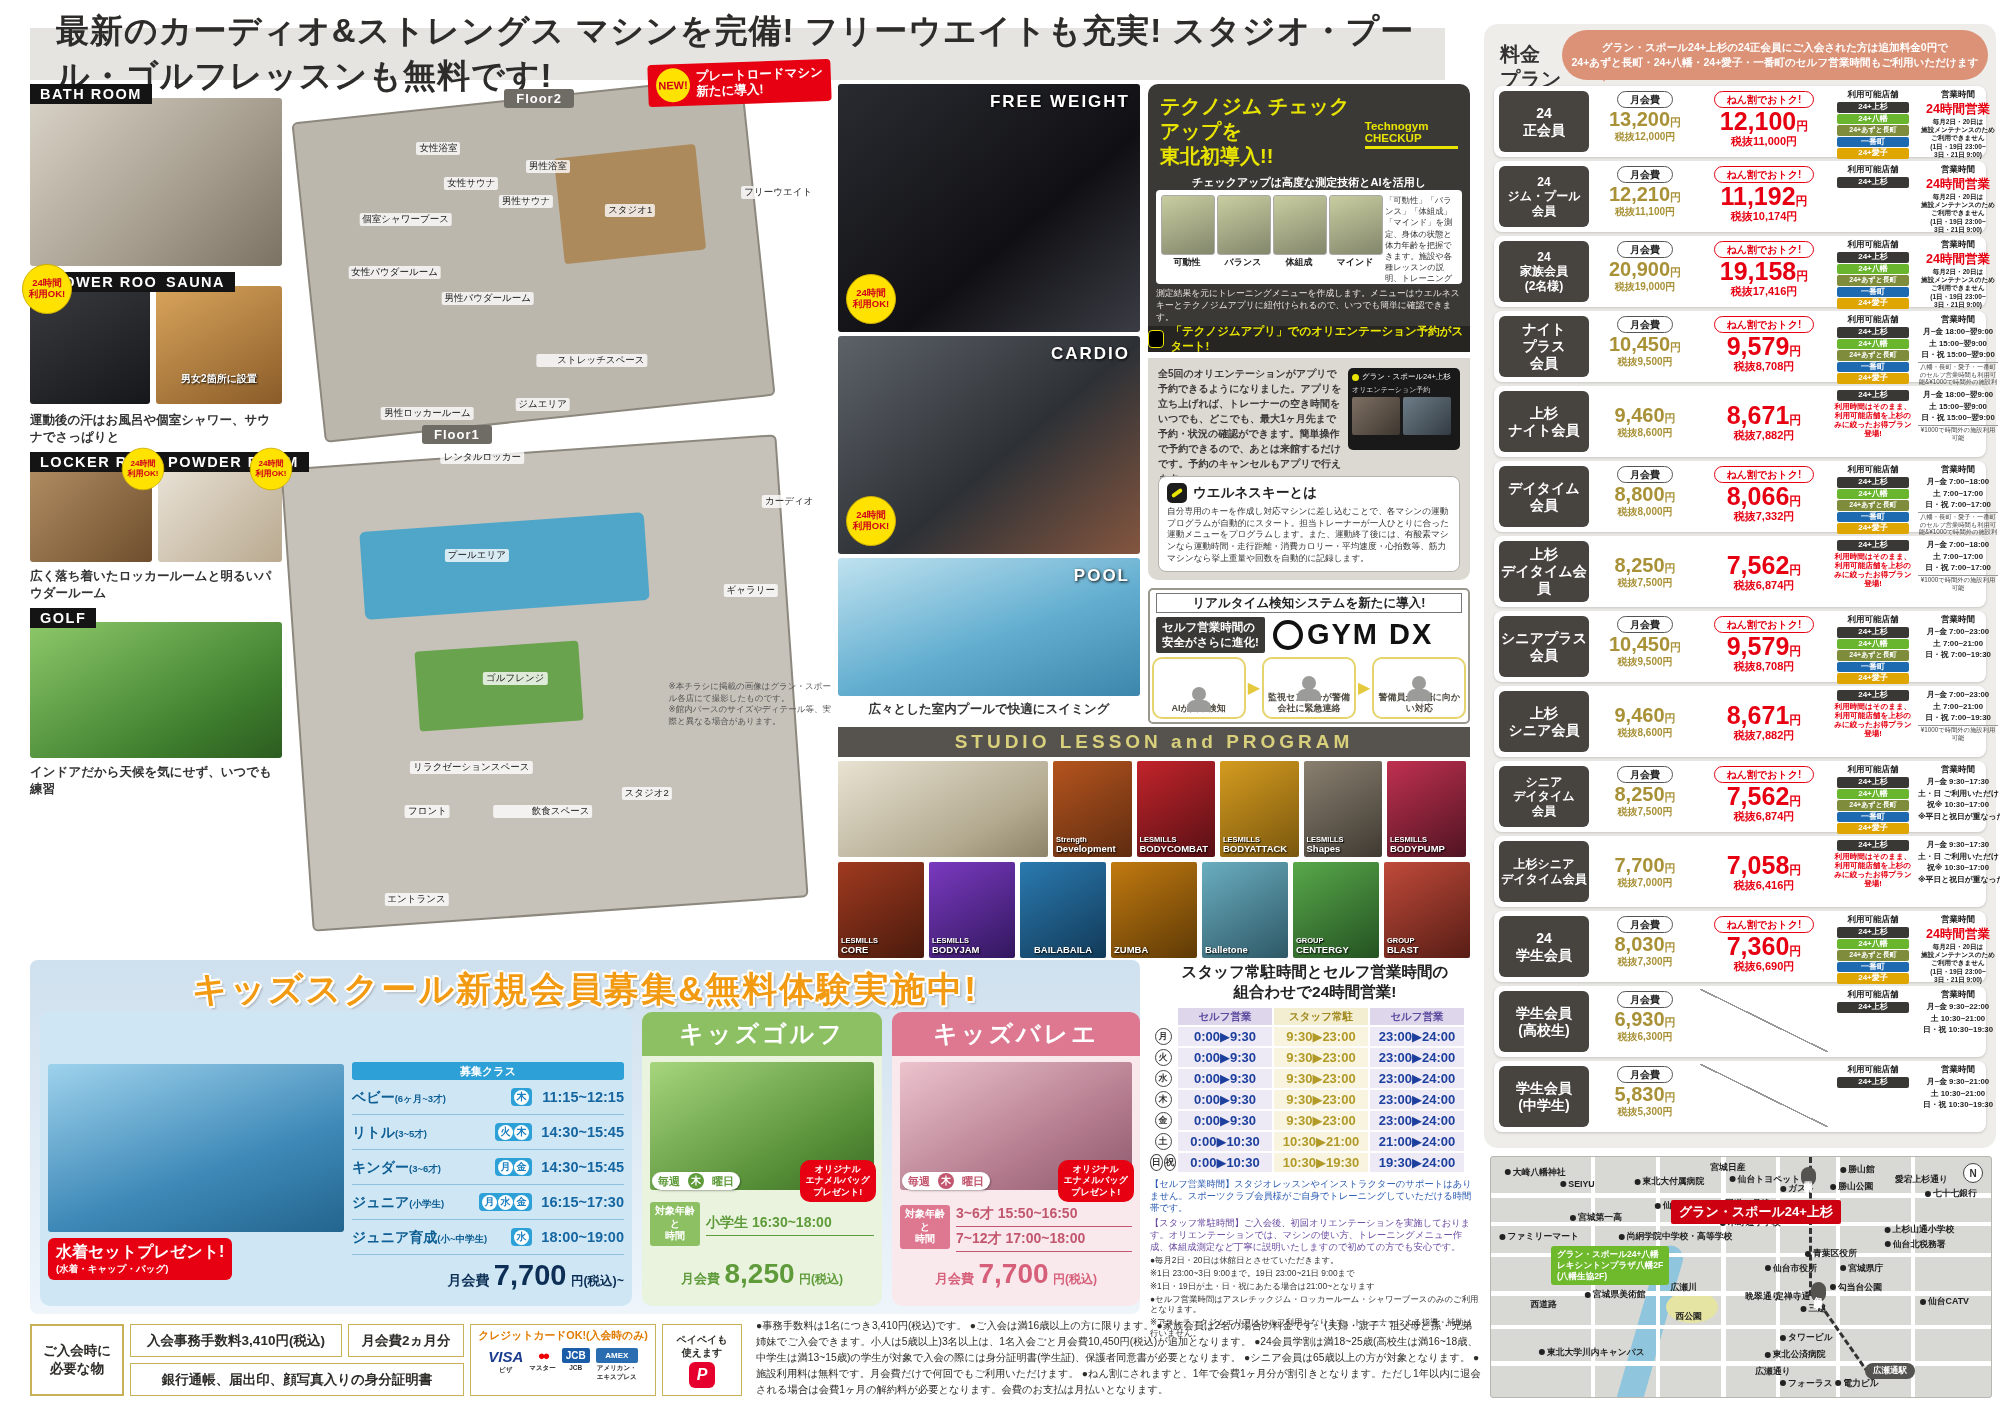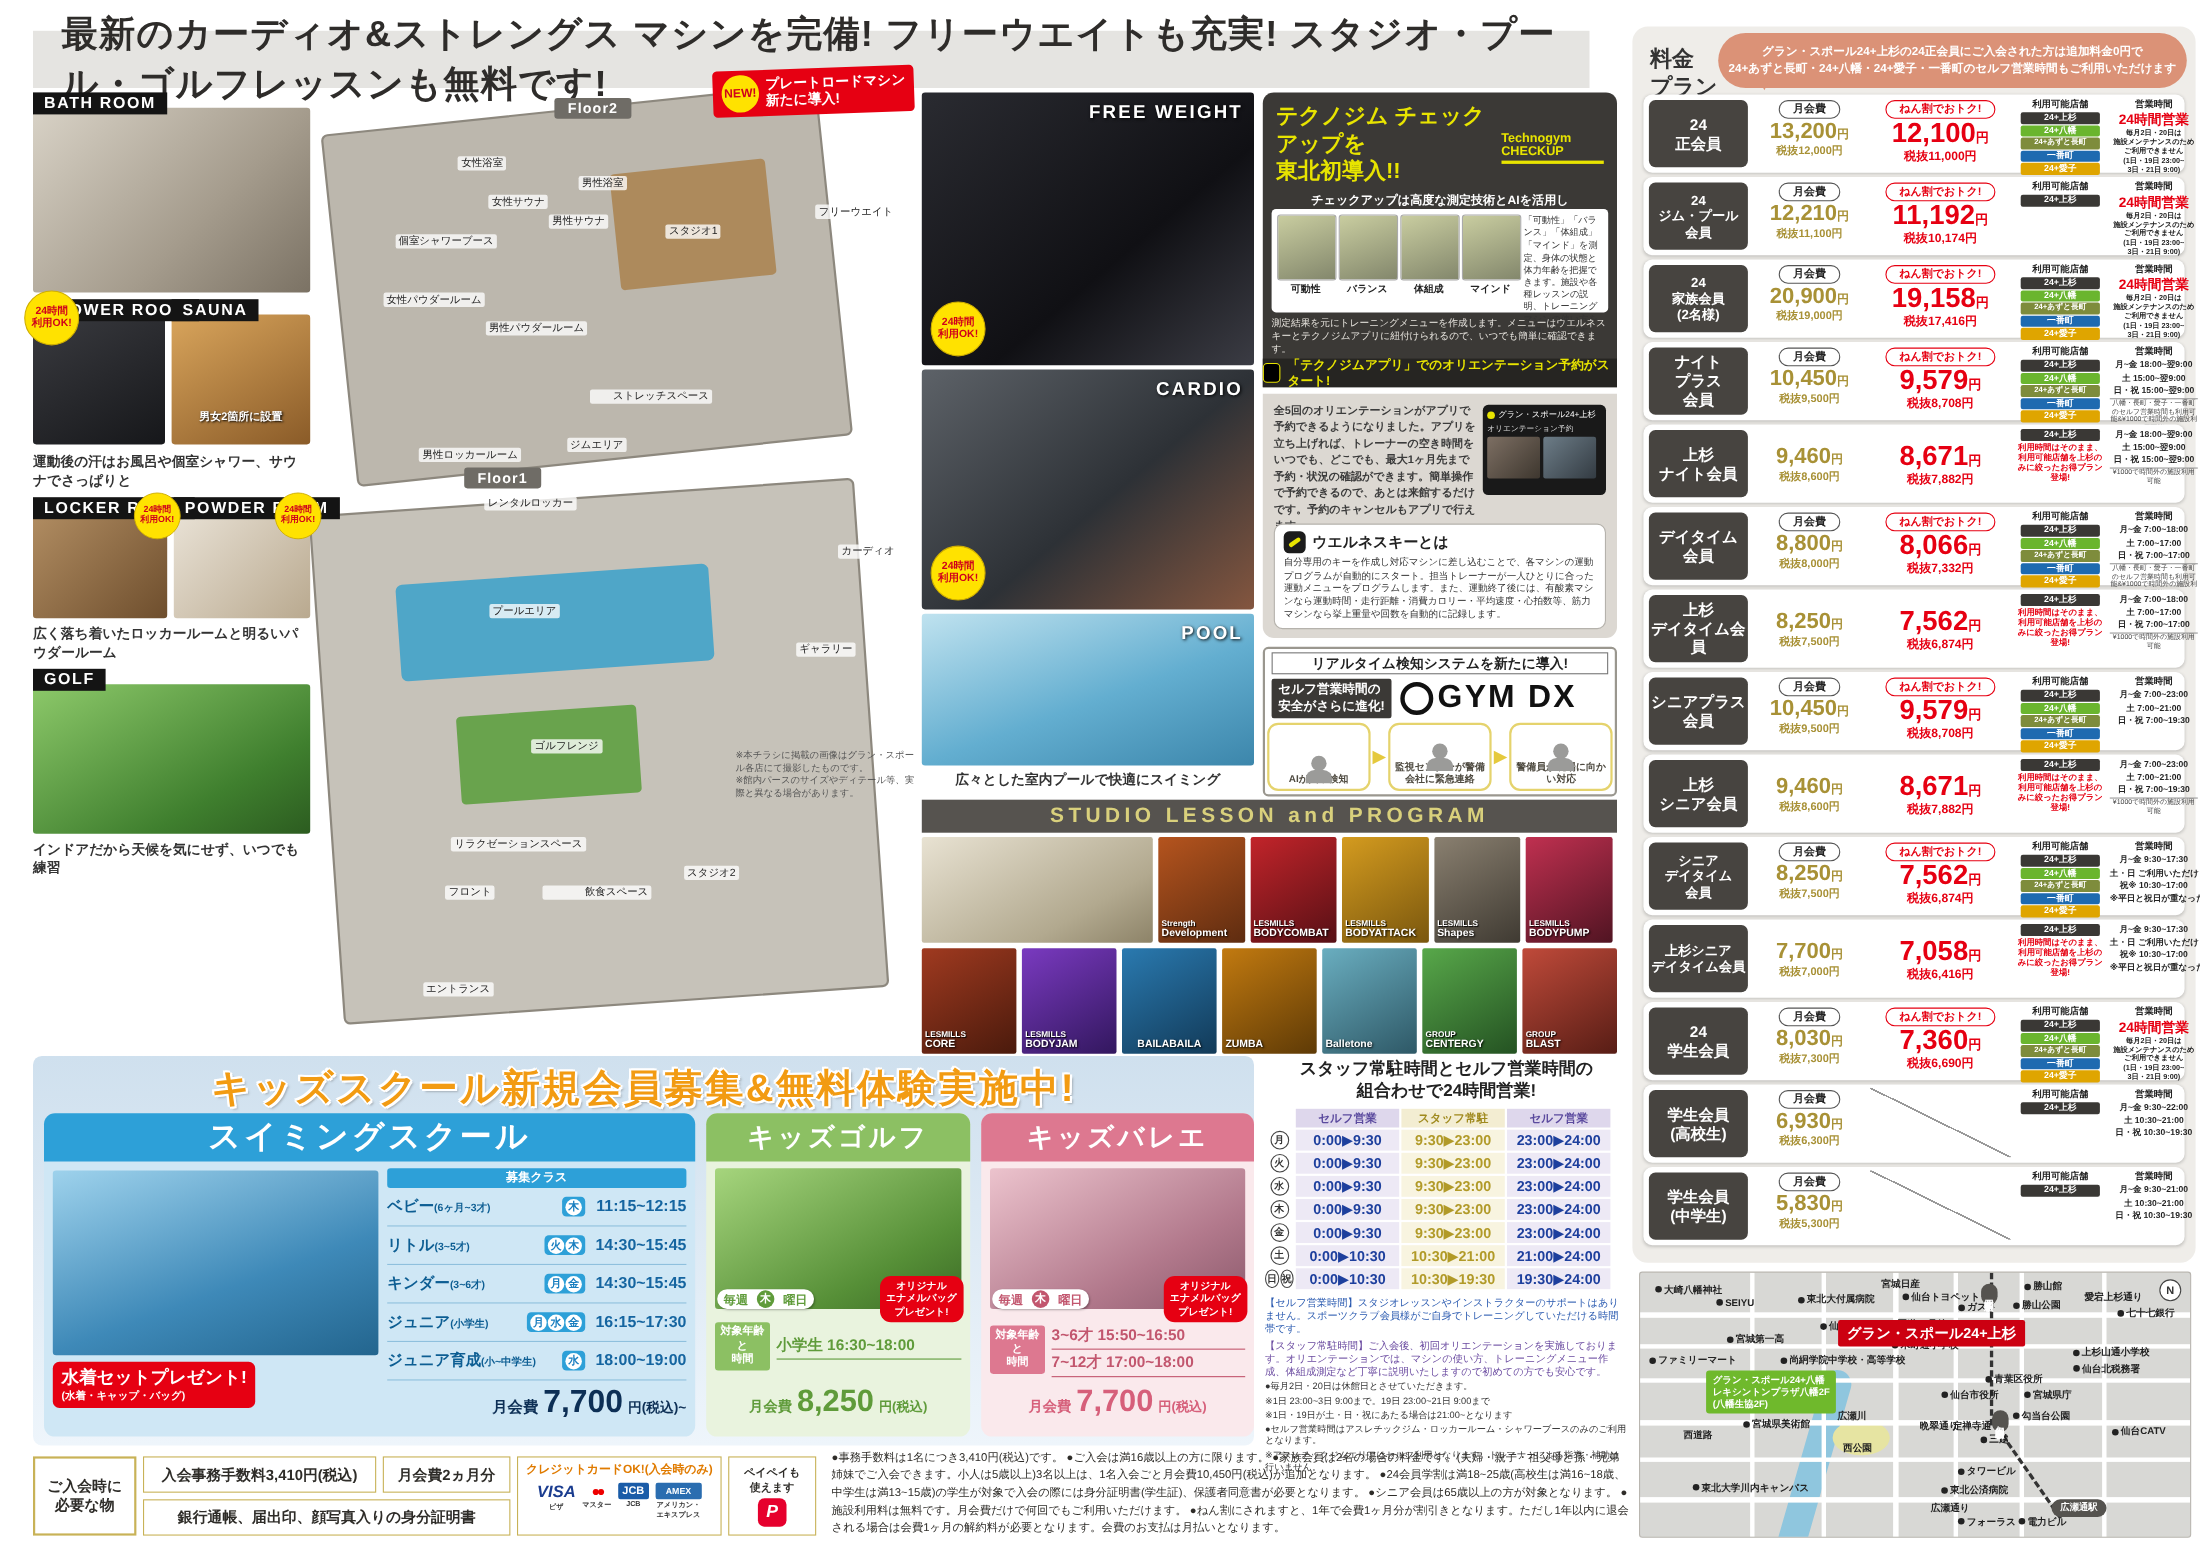--- a/index.html
+++ b/index.html
@@ -339,21 +339,20 @@
           <div class="b">GROUP</div>
           <div class="n">BLAST</div>
         </div>
       </div>
     </div>
 
   <div class="abs kids-band"></div>
   <div class="abs kids-head">キッズスクール新規会員募集&amp;無料体験実施中!</div>
 
   <div class="kcard" style="left:40px;top:1012px;width:592px;height:294px;background:#cfe7f5;">
-    <div class="khead" style="background:#2da0d8;font-size:29px;">スイミングスクール</div>
     <div class="abs photo" style="left:8px;top:52px;width:296px;height:168px;background:linear-gradient(160deg,#9ed2ec,#3e89b8 60%,#23658e);"></div>
     <div class="abs" style="left:8px;top:226px;width:296px;">
       <div style="background:#e60012;color:#fff;border-radius:6px;padding:4px 8px;display:inline-block;">
         <span style="font-size:16px;font-weight:bold;">水着セットプレゼント!</span>
         <span style="font-size:9.5px;font-weight:bold;display:block;">(水着・キャップ・バッグ)</span>
       </div>
     </div>
     <div class="abs" style="left:312px;top:50px;width:272px;">
       <div style="background:#2da0d8;color:#fff;font-size:11px;font-weight:bold;text-align:center;line-height:18px;border-radius:3px;">募集クラス</div>
       <div id="swim-rows">

